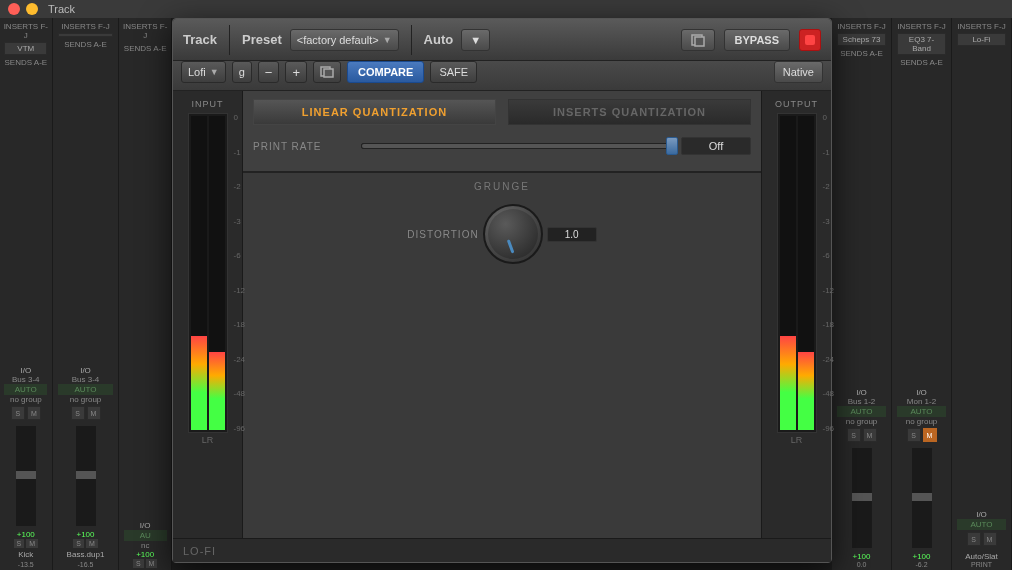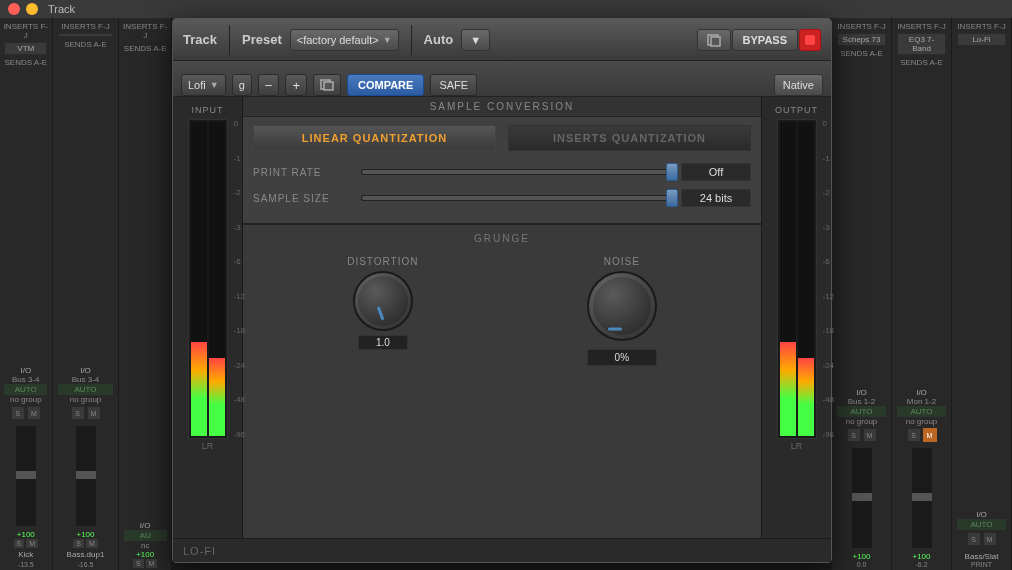--- a/index.html
+++ b/index.html
@@ -111,23 +111,23 @@
     }
     .auto-label {
       color: #ccc;
       font-size: 13px;
       font-weight: bold;
     }
 
     
     .plugin-subheader {
       background: linear-gradient(180deg, #4a4a4a 0%, #3a3a3a 100%);
-      height: 36px;
-      display: flex;
-      align-items: flex-end;
+      height: 30px;
+      display: flex;
+      align-items: flex-start;
       padding: 0 8px;
       gap: 6px;
       border-bottom: 1px solid #222;
     }
     .mode-dropdown {
       background: linear-gradient(180deg, #5a5a5a, #3e3e3e);
       border: 1px solid #2a2a2a;
       color: #ddd;
       font-size: 11px;
       padding: 2px 6px;
@@ -387,21 +387,21 @@
       margin-bottom: 12px;
     }
     .knob-row {
       display: flex;
       justify-content: space-around;
       align-items: flex-start;
       padding: 0 10px;
     }
     .knob-group {
       display: flex;
-      flex-direction: column;
+      flex-direction: row;
       align-items: center;
       gap: 4px;
     }
     .knob-label {
       color: #888;
       font-size: 10px;
       letter-spacing: 1px;
     }
     .knob {
       width: 60px; height: 60px;
@@ -646,21 +646,21 @@
   <div class="strip">
     <div class="strip-insert-label">INSERTS F-J</div>
     <div class="strip-insert-btn">Lo-Fi</div>
     <div style="flex:1;"></div>
     <div style="color:#aaa;font-size:8px;text-align:center;">I/O</div>
     <div style="color:#5a8a5a;font-size:8px;text-align:center;background:#2a3a2a;width:90%;padding:1px;">AUTO</div>
     <div style="display:flex;gap:2px;margin:2px 0;">
       <div class="sm-btn">S</div>
       <div class="sm-btn">M</div>
     </div>
-    <div style="color:#aaa;font-size:8px;text-align:center;margin-top:4px;">Bass/Slat</div>
+    <div style="color:#aaa;font-size:8px;text-align:center;margin-top:4px;">Auto/Slat</div>
     <div style="color:#888;font-size:7px;">PRINT</div>
   </div>
 </div>
 
 <div class="plugin-window">
 
   <div class="plugin-header">
     <div class="header-section">
       <span class="header-label">Track</span>
     </div>
@@ -670,21 +670,21 @@
     </div>
     <div class="preset-dropdown">
       <span>&lt;factory default&gt;</span>
       <span class="dropdown-arrow">▼</span>
     </div>
     <div class="header-separator"></div>
     <span class="auto-label">Auto</span>
     <div class="header-btn">
       <span>▼</span>
     </div>
-    <div style="margin-left:auto;display:flex;gap:1px;align-items:center;">
+    <div style="margin-left:auto;display:flex;gap:9px;align-items:center;">
       <div class="header-btn">
         <svg width="16" height="14" viewBox="0 0 16 14">
           <rect x="2" y="2" width="10" height="10" fill="none" stroke="#aaa" stroke-width="1.5"></rect>
           <rect x="5" y="4" width="9" height="9" fill="#555" stroke="#aaa" stroke-width="1.5"></rect>
         </svg>
       </div>
       <div class="bypass-btn">
         <span>BYPASS</span>
       </div>
       <div class="record-btn">
@@ -746,23 +746,20 @@
           <span style="color:#666;font-size:8px;">-24</span>
           <span style="color:#666;font-size:8px;">-48</span>
           <span style="color:#666;font-size:8px;">-96</span>
         </div>
       </div>
       <span class="lr-label">LR</span>
     </div>
 
     <div class="plugin-main">
 
-      <div class="section-header">
-        <span>SAMPLE CONVERSION</span>
-      </div>
 
       <div class="sample-conversion">
 
         <div class="tab-row">
           <div class="tab-btn active">
             <span>LINEAR QUANTIZATION</span>
           </div>
           <div class="tab-btn inactive">
             <span>INSERTS QUANTIZATION</span>
           </div>
@@ -770,28 +767,20 @@
 
         <div class="slider-row">
           <span class="slider-label">PRINT RATE</span>
           <div class="slider-track">
             <div class="slider-fill" style="width:100%;"></div>
             <div class="slider-thumb" style="left:100%;"></div>
           </div>
           <div class="slider-value">Off</div>
         </div>
 
-        <div class="slider-row">
-          <span class="slider-label">SAMPLE SIZE</span>
-          <div class="slider-track">
-            <div class="slider-fill" style="width:100%;"></div>
-            <div class="slider-thumb" style="left:100%;"></div>
-          </div>
-          <div class="slider-value">24 bits</div>
-        </div>
 
 
       </div>
 
       <div class="grunge-section">
         <div class="grunge-header">
           <span>GRUNGE</span>
         </div>
 
         <div class="knob-row">
@@ -799,29 +788,20 @@
           <div class="knob-group">
             <span class="knob-label">DISTORTION</span>
             <div class="knob">
               <div class="knob-inner">
                 <div class="knob-indicator" style="transform: translateX(-50%) rotate(-20deg);"></div>
               </div>
             </div>
             <div class="knob-value">1.0</div>
           </div>
 
-          <div class="knob-group">
-            <span class="knob-label">NOISE</span>
-            <div class="knob" style="width:70px;height:70px;">
-              <div class="knob-inner" style="width:58px;height:58px;">
-                <div class="knob-indicator" style="transform: translateX(-50%) rotate(-90deg);"></div>
-              </div>
-            </div>
-            <div class="noise-bar">0%</div>
-          </div>
 
 
         </div>
       </div>
 
     </div>
 
     <div class="vu-meter-right">
       <span class="vu-label">OUTPUT</span>
       <div style="position:relative;">

